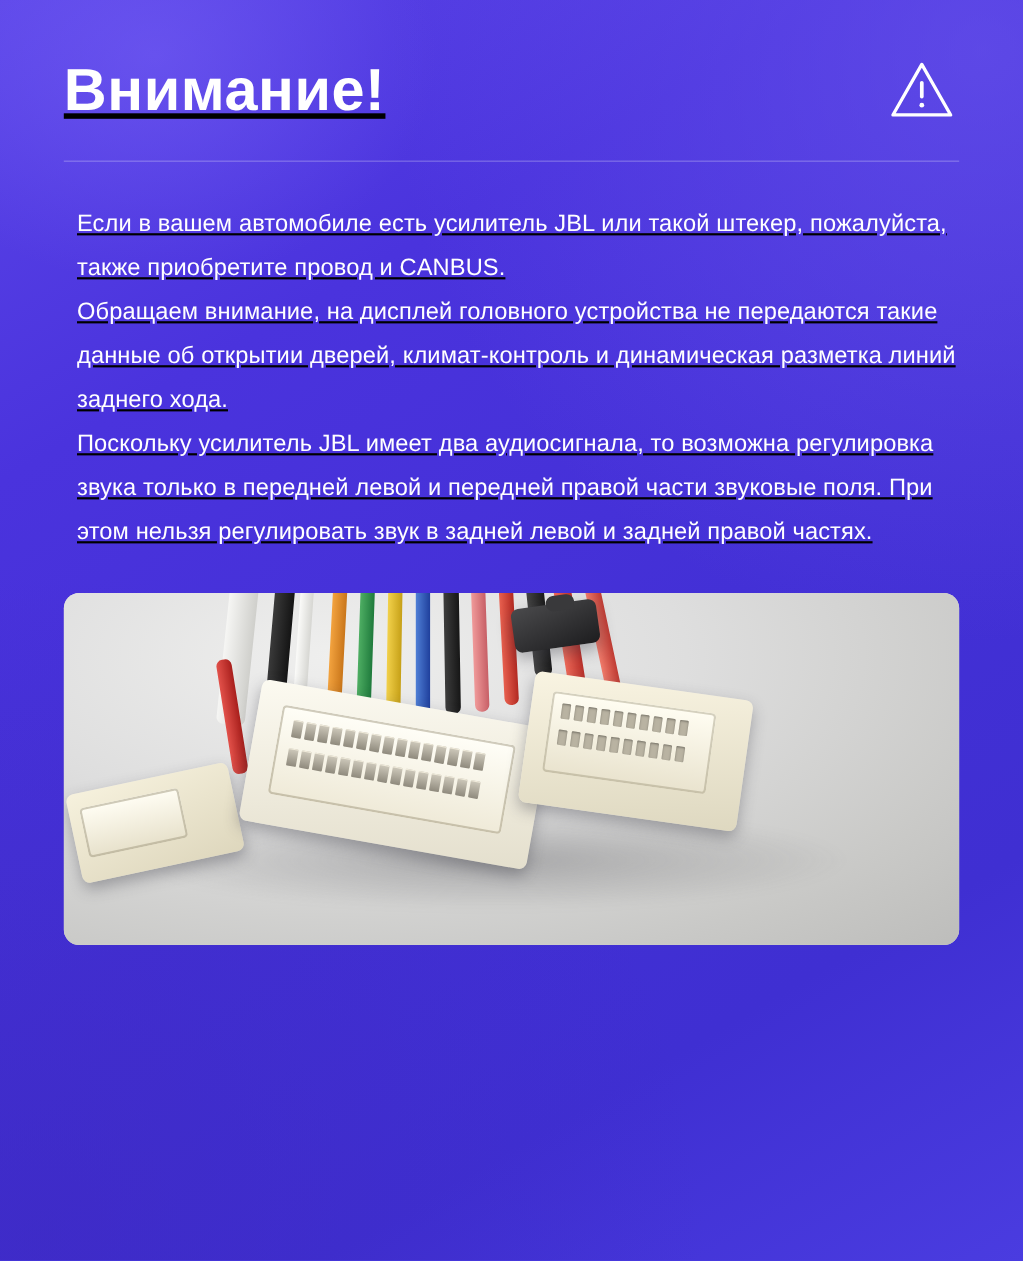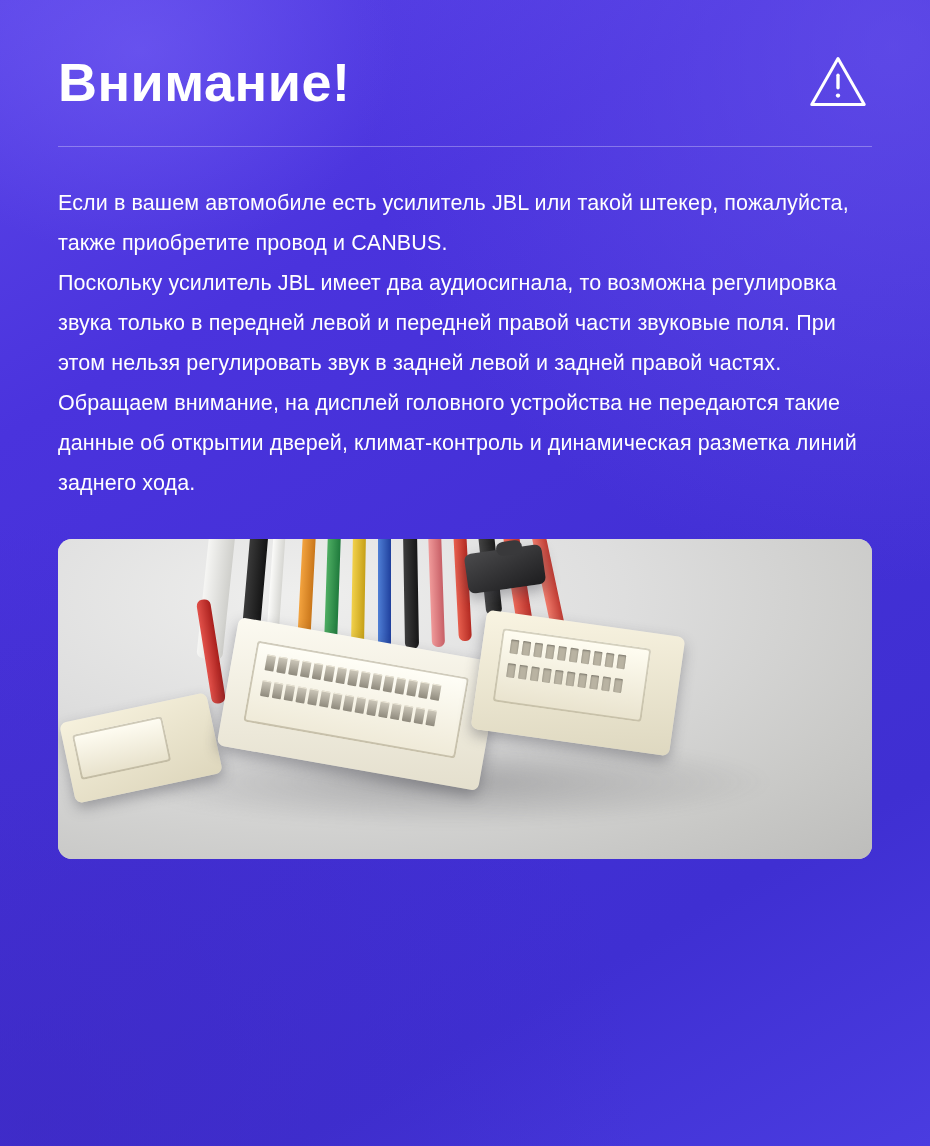--- a/index.html
+++ b/index.html
@@ -17,20 +17,21 @@
   .page {
     position: relative;
     width: 930px;
     height: 1146px;
     background:
       radial-gradient(circle at 96% 4%, rgba(110,90,240,0.55) 0%, rgba(110,90,240,0) 38%),
       radial-gradient(circle at 4% 98%, rgba(60,40,190,0.55) 0%, rgba(60,40,190,0) 42%),
       linear-gradient(150deg, #5b45e8 0%, #4a33dd 26%, #4330d6 55%, #3f2fd2 78%, #4a3ce0 100%);
     box-sizing: border-box;
     padding: 0 58px;
+    text-decoration: underline;
   }
 
   
   .page::before {
     content: "";
     position: absolute;
     left: -120px;
     top: -160px;
     width: 520px;
     height: 420px;
@@ -68,20 +69,21 @@
     position: relative;
     margin: 34px 0 0 0;
     height: 1px;
     background: rgba(255,255,255,0.30);
   }
 
   .body-text {
     position: relative;
     margin-top: 36px;
     color: #ffffff;
+    margin-left: 12px;
   }
 
   .para {
     font-size: 21.5px;
     line-height: 40px;
     letter-spacing: 0.1px;
     margin: 0;
     font-weight: 400;
     text-rendering: optimizeLegibility;
   }
@@ -169,22 +171,22 @@
         <rect x="30.2" y="23" width="3.6" height="17" rx="1.8" fill="#ffffff"></rect>
         <circle cx="32" cy="46.5" r="2.3" fill="#ffffff"></circle>
       </svg>
     </span>
   </div>
 
   <div class="divider"></div>
 
   <div class="body-text">
     <p class="para">Если в вашем автомобиле есть усилитель JBL или такой штекер, пожалуйста, также приобретите провод и CANBUS.</p>
+    <p class="para">Обращаем внимание, на дисплей головного устройства не передаются такие данные об открытии дверей, климат-контроль и динамическая разметка линий заднего хода.</p>
     <p class="para">Поскольку усилитель JBL имеет два аудиосигнала, то возможна регулировка звука только в передней левой и передней правой части звуковые поля. При этом нельзя регулировать звук в задней левой и задней правой частях.</p>
-    <p class="para">Обращаем внимание, на дисплей головного устройства не передаются такие данные об открытии дверей, климат-контроль и динамическая разметка линий заднего хода.</p>
   </div>
 
   <div class="photo" aria-label="Фотография разъёмов и проводов жгута">
     <div class="photo-bg"></div>
 
     <div class="wire" style="left:145px;top:-10px;width:26px;height:130px;background:linear-gradient(90deg,#f6f6f4,#cfcfcb);transform:rotate(6deg);"></div>
     <div class="wire" style="left:188px;top:-10px;width:18px;height:110px;background:linear-gradient(90deg,#3a3a3a,#141414);transform:rotate(5deg);"></div>
     <div class="wire" style="left:146px;top:60px;width:14px;height:105px;background:linear-gradient(90deg,#e2514a,#a81f1c);transform:rotate(-9deg);"></div>
     <div class="wire" style="left:212px;top:-10px;width:12px;height:112px;background:linear-gradient(90deg,#fbfbf9,#d6d6d2);transform:rotate(4deg);"></div>
     <div class="wire" style="left:242px;top:-10px;width:13px;height:120px;background:linear-gradient(90deg,#f3a33f,#c9761a);transform:rotate(3deg);"></div>

